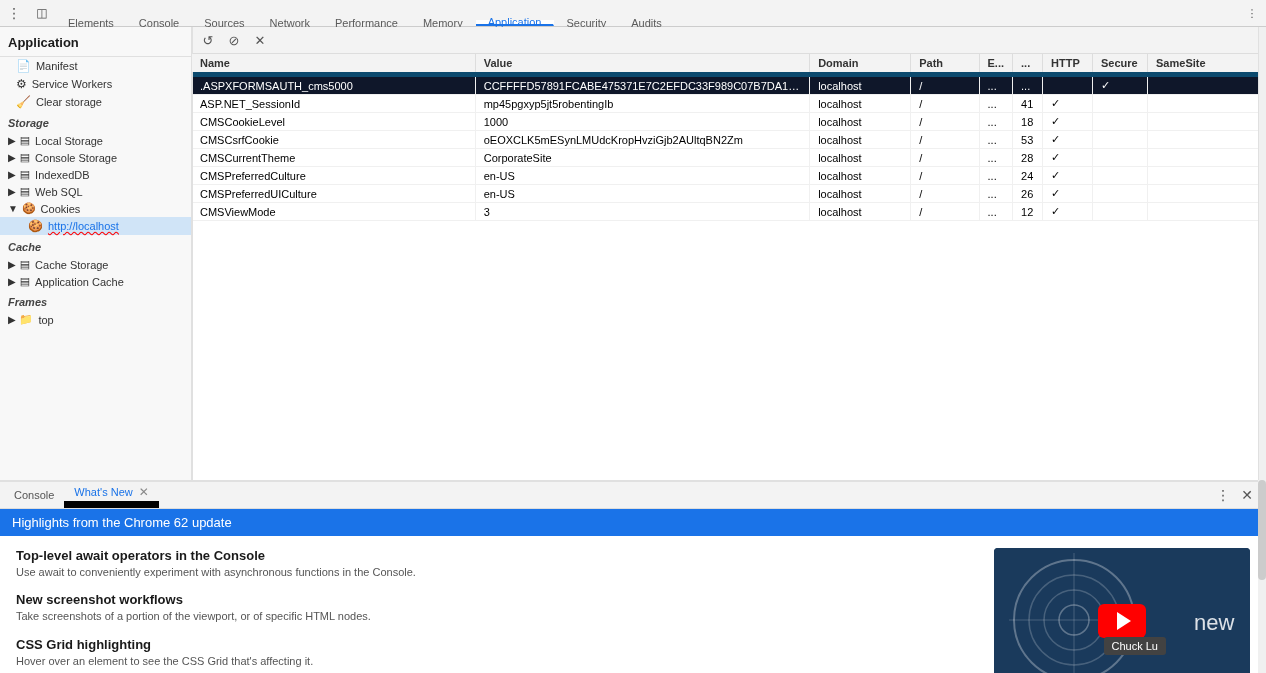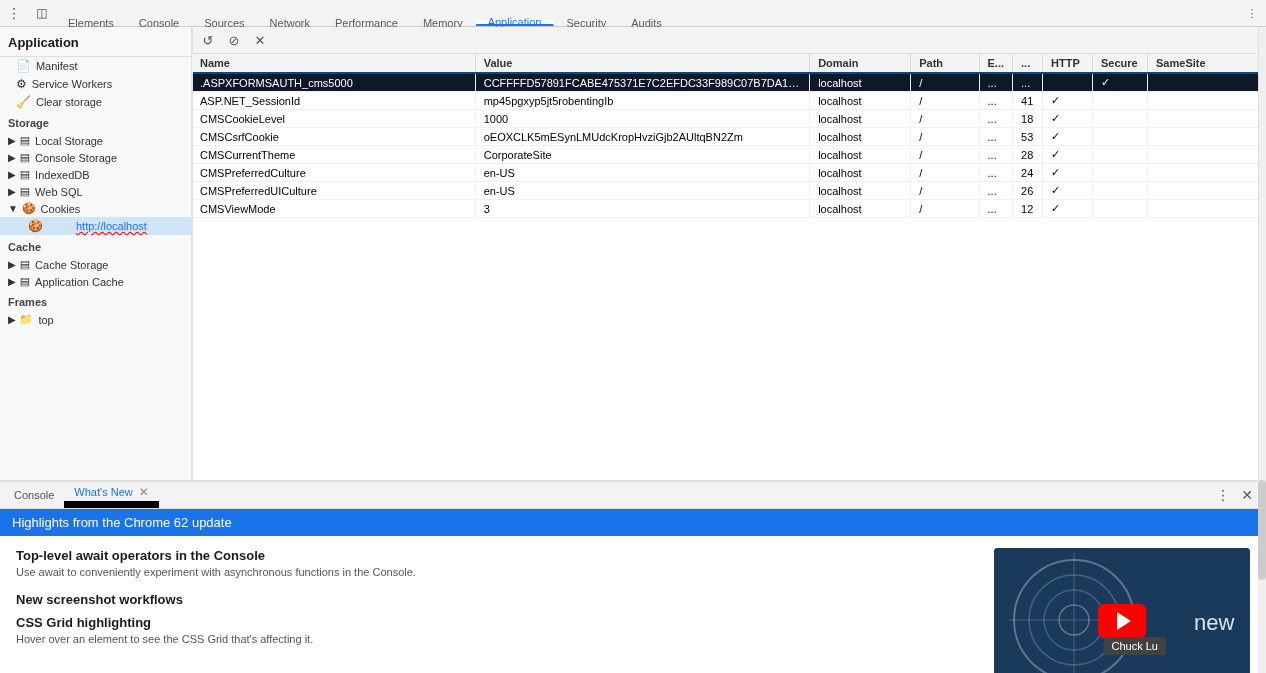--- a/index.html
+++ b/index.html
@@ -59,20 +59,21 @@
       border-right: 1px solid #e0e0e0;
       overflow-y: auto;
       position: relative;
     }
 
     .sidebar-section-header {
       font-size: 11px;
       font-weight: 600;
       color: #444;
       padding: 6px 8px 3px 8px;
+      font-style: italic;
     }
     .sidebar-item {
       display: flex;
       align-items: center;
       padding: 2px 8px 2px 16px;
       cursor: pointer;
       color: #333;
       font-size: 11px;
       user-select: none;
     }
@@ -150,21 +151,21 @@
       flex: 1;
       overflow: auto;
     }
     table {
       width: 100%;
       border-collapse: collapse;
       font-size: 11px;
     }
     thead tr {
       background: #f3f3f3;
-      border-bottom: 2px solid #0c4a6e;
+      border-bottom: 5px solid #0c4a6e;
     }
     thead th {
       text-align: left;
       padding: 3px 8px;
       font-weight: 600;
       color: #333;
       border-right: 1px solid #ddd;
       white-space: nowrap;
       position: sticky;
       top: 0;
@@ -314,21 +315,20 @@
     
     .sidebar-outer {
       position: relative;
       width: 192px;
       min-width: 192px;
       display: flex;
     }
     .localhost-link {
       color: #1a73e8;
       text-decoration: underline;
-      margin-left: 28px;
     }
 
     .tooltip-badge {
       position: fixed;
       bottom: 18px;
       right: 100px;
       background: #424242;
       color: #fff;
       padding: 3px 8px;
       border-radius: 3px;
@@ -584,20 +584,21 @@
 
   <div class="bottom-content">
 
     <div class="bottom-text-area">
       <div class="feature-section">
         <div class="feature-title">Top-level await operators in the Console</div>
         <div class="feature-desc">Use await to conveniently experiment with asynchronous functions in the Console.</div>
       </div>
       <div class="feature-section">
         <div class="feature-title">New screenshot workflows</div>
+        <div class="feature-desc">Take screenshots of a portion of the viewport, or of specific HTML nodes.</div>
       </div>
       <div class="feature-section">
         <div class="feature-title">CSS Grid highlighting</div>
         <div class="feature-desc">Hover over an element to see the CSS Grid that's affecting it.</div>
       </div>
     </div>
 
     <div class="video-thumb">
       <div class="video-circles">
         

